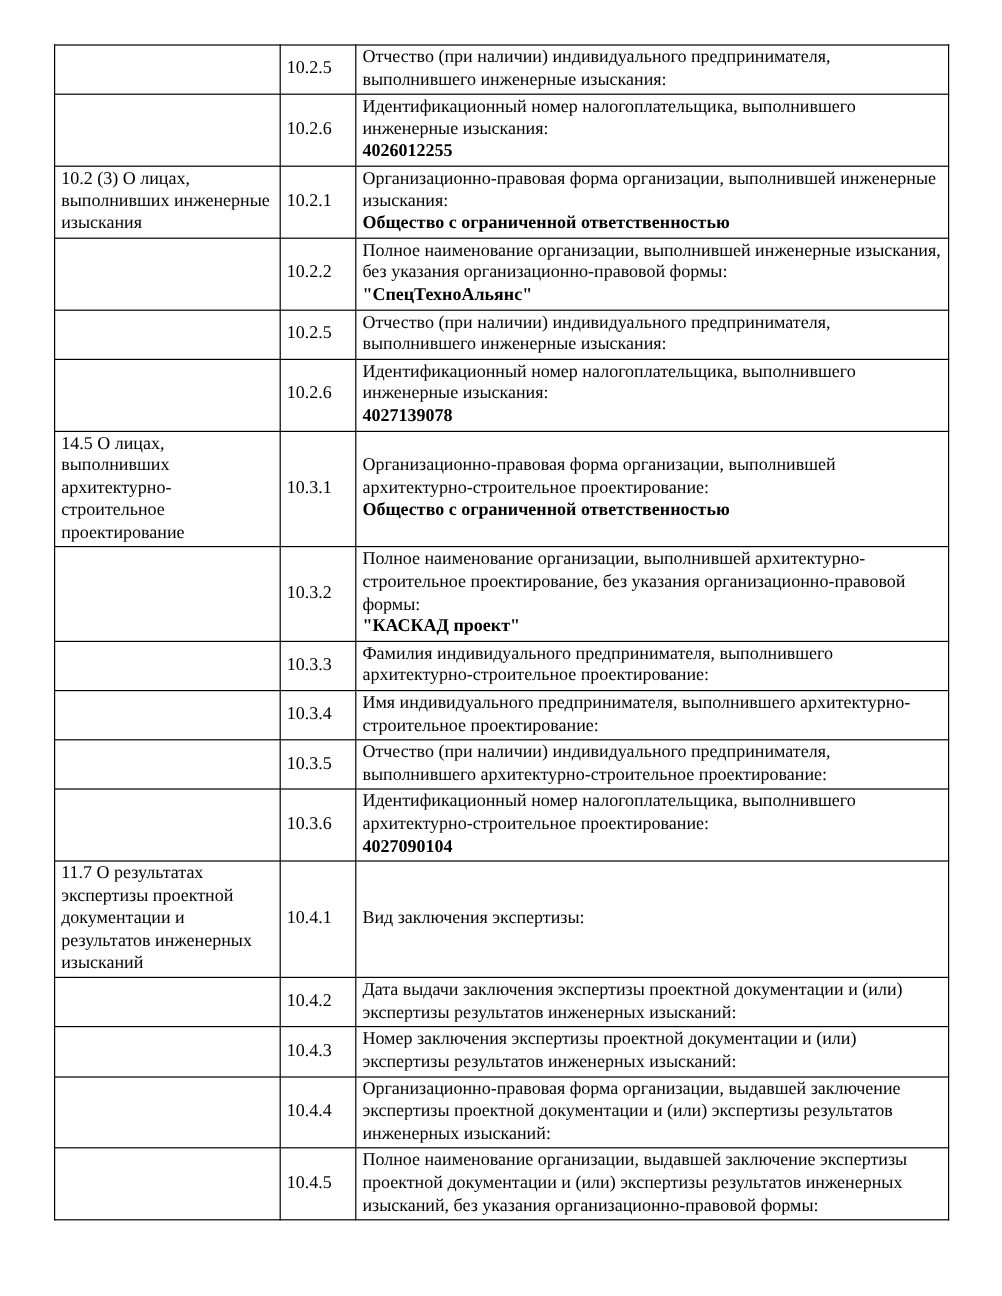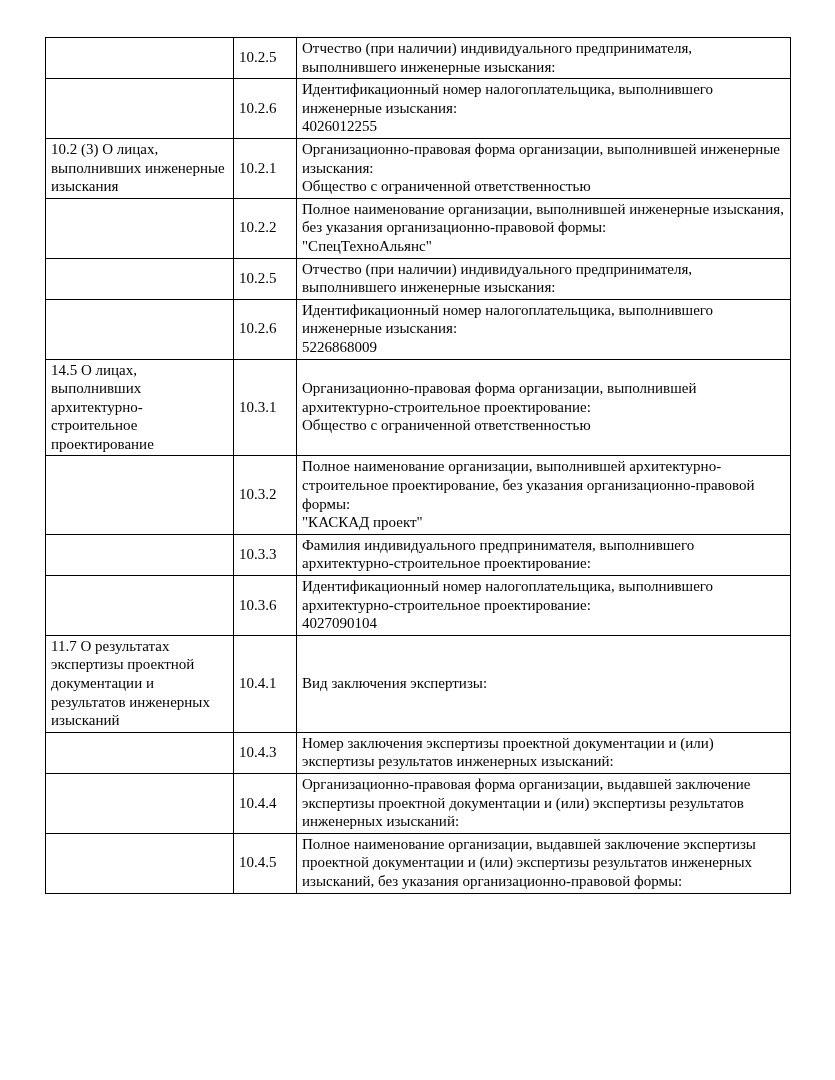--- a/index.html
+++ b/index.html
@@ -30,21 +30,21 @@
   td.section {
     vertical-align: top;
     padding: 1px 2px 2px 3px;
   }
   td.num {
     padding-left: 4px;
     margin-left: 36px;
   }
   .value {
     display: block;
-    font-weight: normal;
+    font-weight: bold;
   }
   .value:empty { display: none; }
 </style>
 </head>
 <body>
 
 <div class="page">
   <table class="decl">
     <colgroup>
       <col style="width:188px">
@@ -81,55 +81,70 @@
 
       <tr>
         <td class="section"></td>
         <td class="num">10.2.5</td>
         <td class="desc"><span>Отчество (при наличии) индивидуального предпринимателя, выполнившего инженерные изыскания:</span></td>
       </tr>
 
       <tr>
         <td class="section"></td>
         <td class="num">10.2.6</td>
-        <td class="desc"><span>Идентификационный номер налогоплательщика, выполнившего инженерные изыскания:</span><span class="value">5226868009</span></td>
+        <td class="desc"><span>Идентификационный номер налогоплательщика, выполнившего инженерные изыскания:</span><span class="value">4027139078</span></td>
       </tr>
 
       <tr>
         <td class="section">14.5 О лицах, выполнивших архитектурно-строительное проектирование</td>
         <td class="num">10.3.1</td>
         <td class="desc"><span>Организационно-правовая форма организации, выполнившей архитектурно-строительное проектирование:</span><span class="value">Общество с ограниченной ответственностью</span></td>
       </tr>
 
       <tr>
         <td class="section"></td>
         <td class="num">10.3.2</td>
         <td class="desc"><span>Полное наименование организации, выполнившей архитектурно-строительное проектирование, без указания организационно-правовой формы:</span><span class="value">"КАСКАД проект"</span></td>
       </tr>
 
       <tr>
         <td class="section"></td>
         <td class="num">10.3.3</td>
         <td class="desc"><span>Фамилия индивидуального предпринимателя, выполнившего архитектурно-строительное проектирование:</span></td>
       </tr>
 
+      <tr>
+        <td class="section"></td>
+        <td class="num">10.3.4</td>
+        <td class="desc"><span>Имя индивидуального предпринимателя, выполнившего архитектурно-строительное проектирование:</span></td>
+      </tr>
 
+      <tr>
+        <td class="section"></td>
+        <td class="num">10.3.5</td>
+        <td class="desc"><span>Отчество (при наличии) индивидуального предпринимателя, выполнившего архитектурно-строительное проектирование:</span></td>
+      </tr>
 
       <tr>
         <td class="section"></td>
         <td class="num">10.3.6</td>
         <td class="desc"><span>Идентификационный номер налогоплательщика, выполнившего архитектурно-строительное проектирование:</span><span class="value">4027090104</span></td>
       </tr>
 
       <tr>
         <td class="section">11.7 О результатах экспертизы проектной документации и результатов инженерных изысканий</td>
         <td class="num">10.4.1</td>
         <td class="desc"><span>Вид заключения экспертизы:</span></td>
       </tr>
 
+      <tr>
+        <td class="section"></td>
+        <td class="num">10.4.2</td>
+        <td class="desc"><span>Дата выдачи заключения экспертизы проектной документации и (или) экспертизы результатов инженерных изысканий:</span></td>
+      </tr>
 
       <tr>
         <td class="section"></td>
         <td class="num">10.4.3</td>
         <td class="desc"><span>Номер заключения экспертизы проектной документации и (или) экспертизы результатов инженерных изысканий:</span></td>
       </tr>
 
       <tr>
         <td class="section"></td>
         <td class="num">10.4.4</td>

